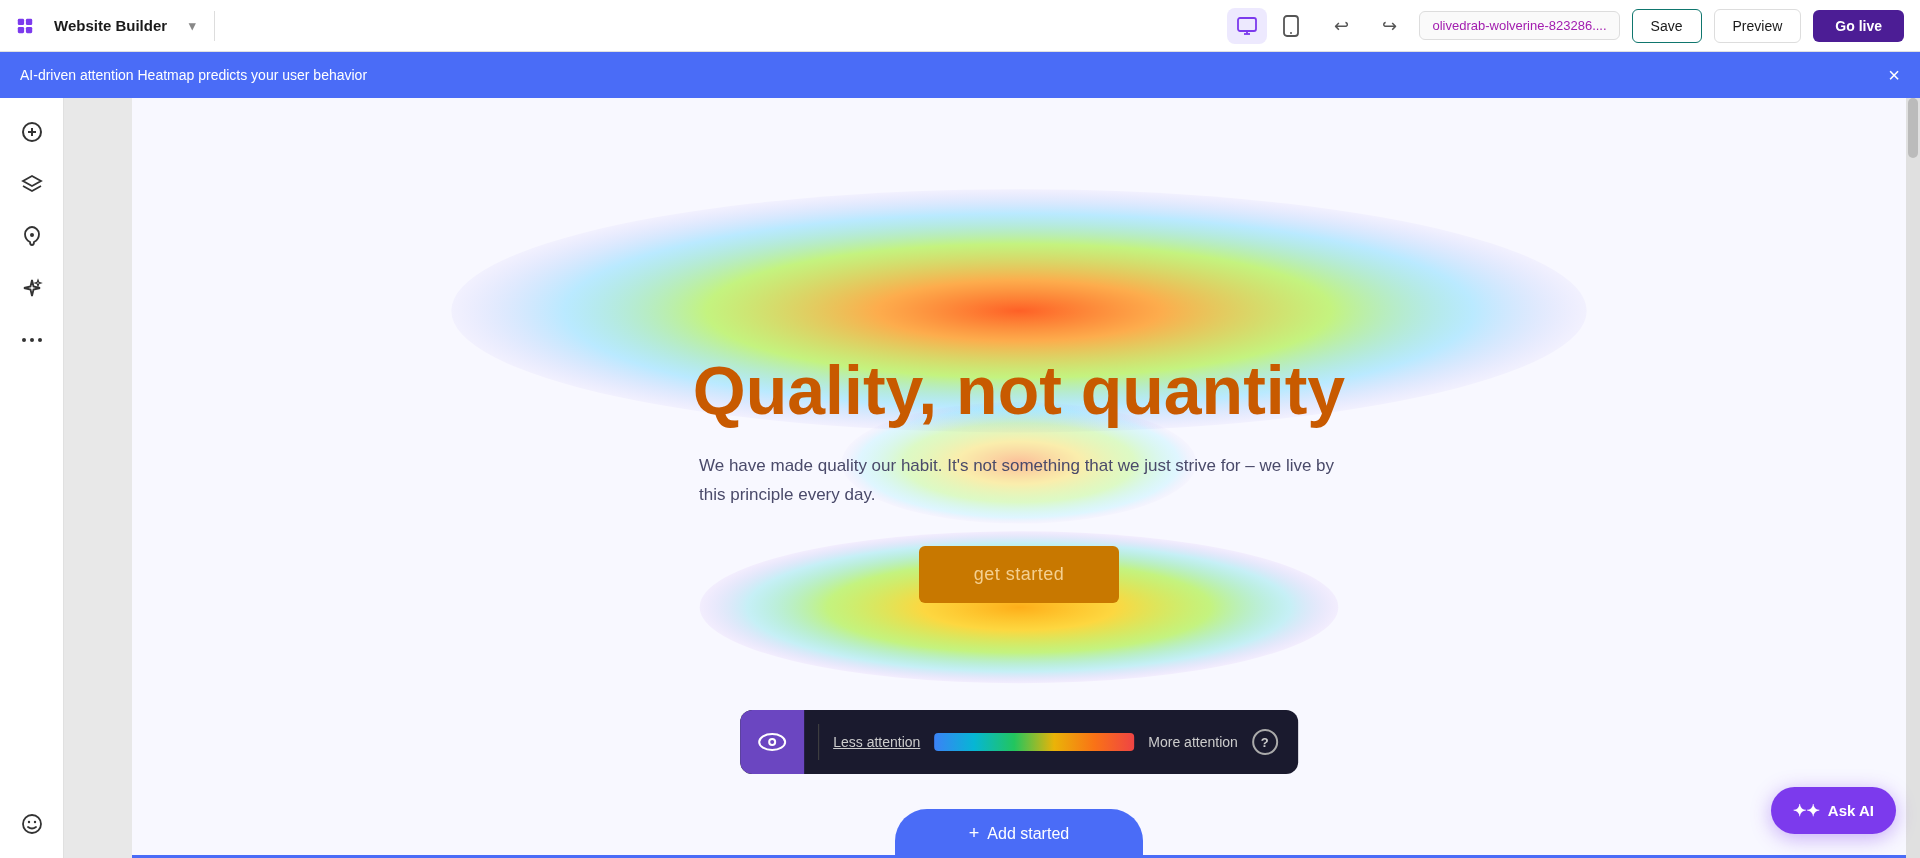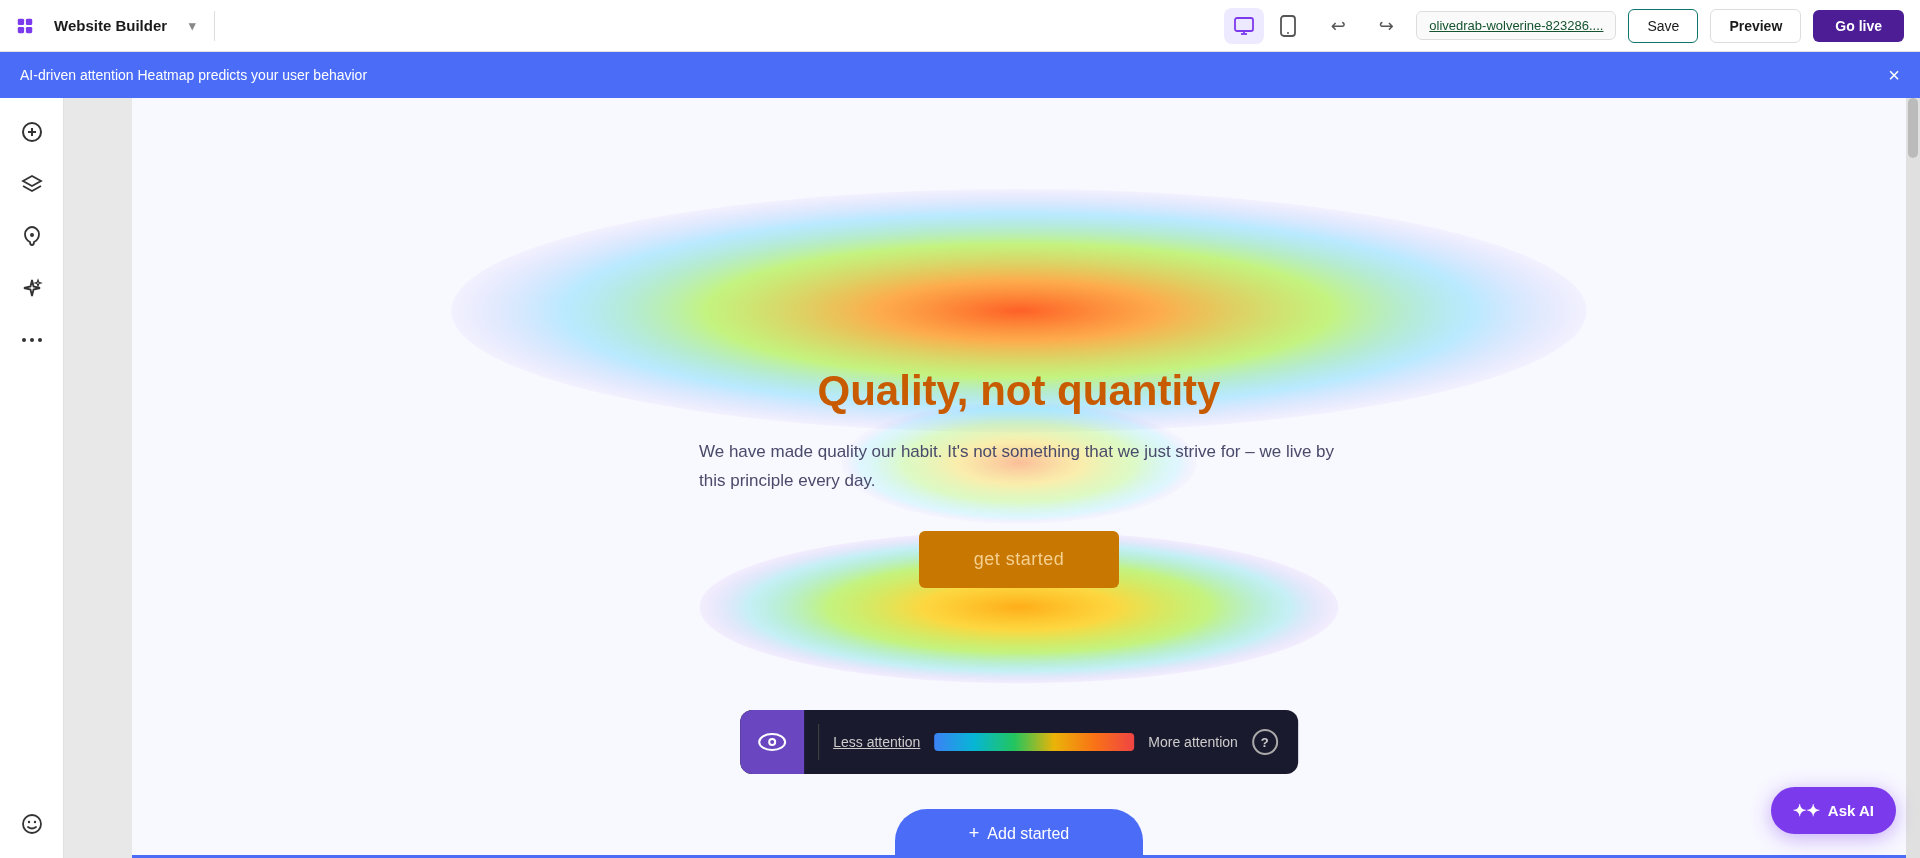--- a/index.html
+++ b/index.html
@@ -20,29 +20,29 @@
       width: 40px; height: 36px; border-radius: 8px; border: none; background: transparent;
       display: flex; align-items: center; justify-content: center; cursor: pointer; color: #555;
     }
     .device-btn.active { background: #ede9fe; color: #7c3aed; }
     .history-btn {
       width: 36px; height: 36px; border-radius: 6px; border: none; background: transparent;
       display: flex; align-items: center; justify-content: center; cursor: pointer; color: #555; font-size: 18px;
     }
     .site-name-box {
       padding: 6px 12px; border: 1px solid #ddd; border-radius: 6px;
-      font-size: 13px; color: #14532d; background: #fafafa; min-width: 180px; text-decoration: underline;
+      font-size: 13px; color: #a21caf; background: #fafafa; min-width: 180px;
     }
     .save-btn {
       padding: 8px 18px; border: 1px solid #0f766e; border-radius: 6px;
       background: #fff; font-size: 14px; font-weight: 500; cursor: pointer; color: #1a1a1a;
     }
     .preview-btn {
       padding: 8px 18px; border: 1px solid #ddd; border-radius: 6px;
-      background: #fff; font-size: 14px; font-weight: 700; cursor: pointer; color: #1a1a1a;
+      background: #fff; font-size: 14px; font-weight: 400; cursor: pointer; color: #1a1a1a;
     }
     .golive-btn {
       padding: 8px 22px; border: none; border-radius: 6px;
       background: #4c1d95; color: #fff; font-size: 14px; font-weight: 600; cursor: pointer;
     }
 
     
     #banner {
       background: #4a6cf7; color: #fff; height: 46px;
       display: flex; align-items: center; padding: 0 20px; font-size: 14px; font-weight: 400;
@@ -85,21 +85,21 @@
       position: relative; background: #f8f8ff;
     }
 
     
     #heatmap-svg {
       position: absolute; top: 0; left: 0; width: 100%; height: 100%;
     }
 
     
     .hero-title {
-      font-size: 42px; font-weight: 800; color: #c85a00;
+      font-size: 68px; font-weight: 800; color: #c85a00;
       text-align: center; position: relative; z-index: 10;
       line-height: 1.1; margin-bottom: 24px;
     }
     .hero-sub {
       font-size: 17px; color: #4a4a6a; 
       max-width: 640px; line-height: 1.7; position: relative; z-index: 10;
       margin-bottom: 36px;
     }
     .hero-cta {
       background: #c87800; color: #f5d090; border: none; border-radius: 6px;

